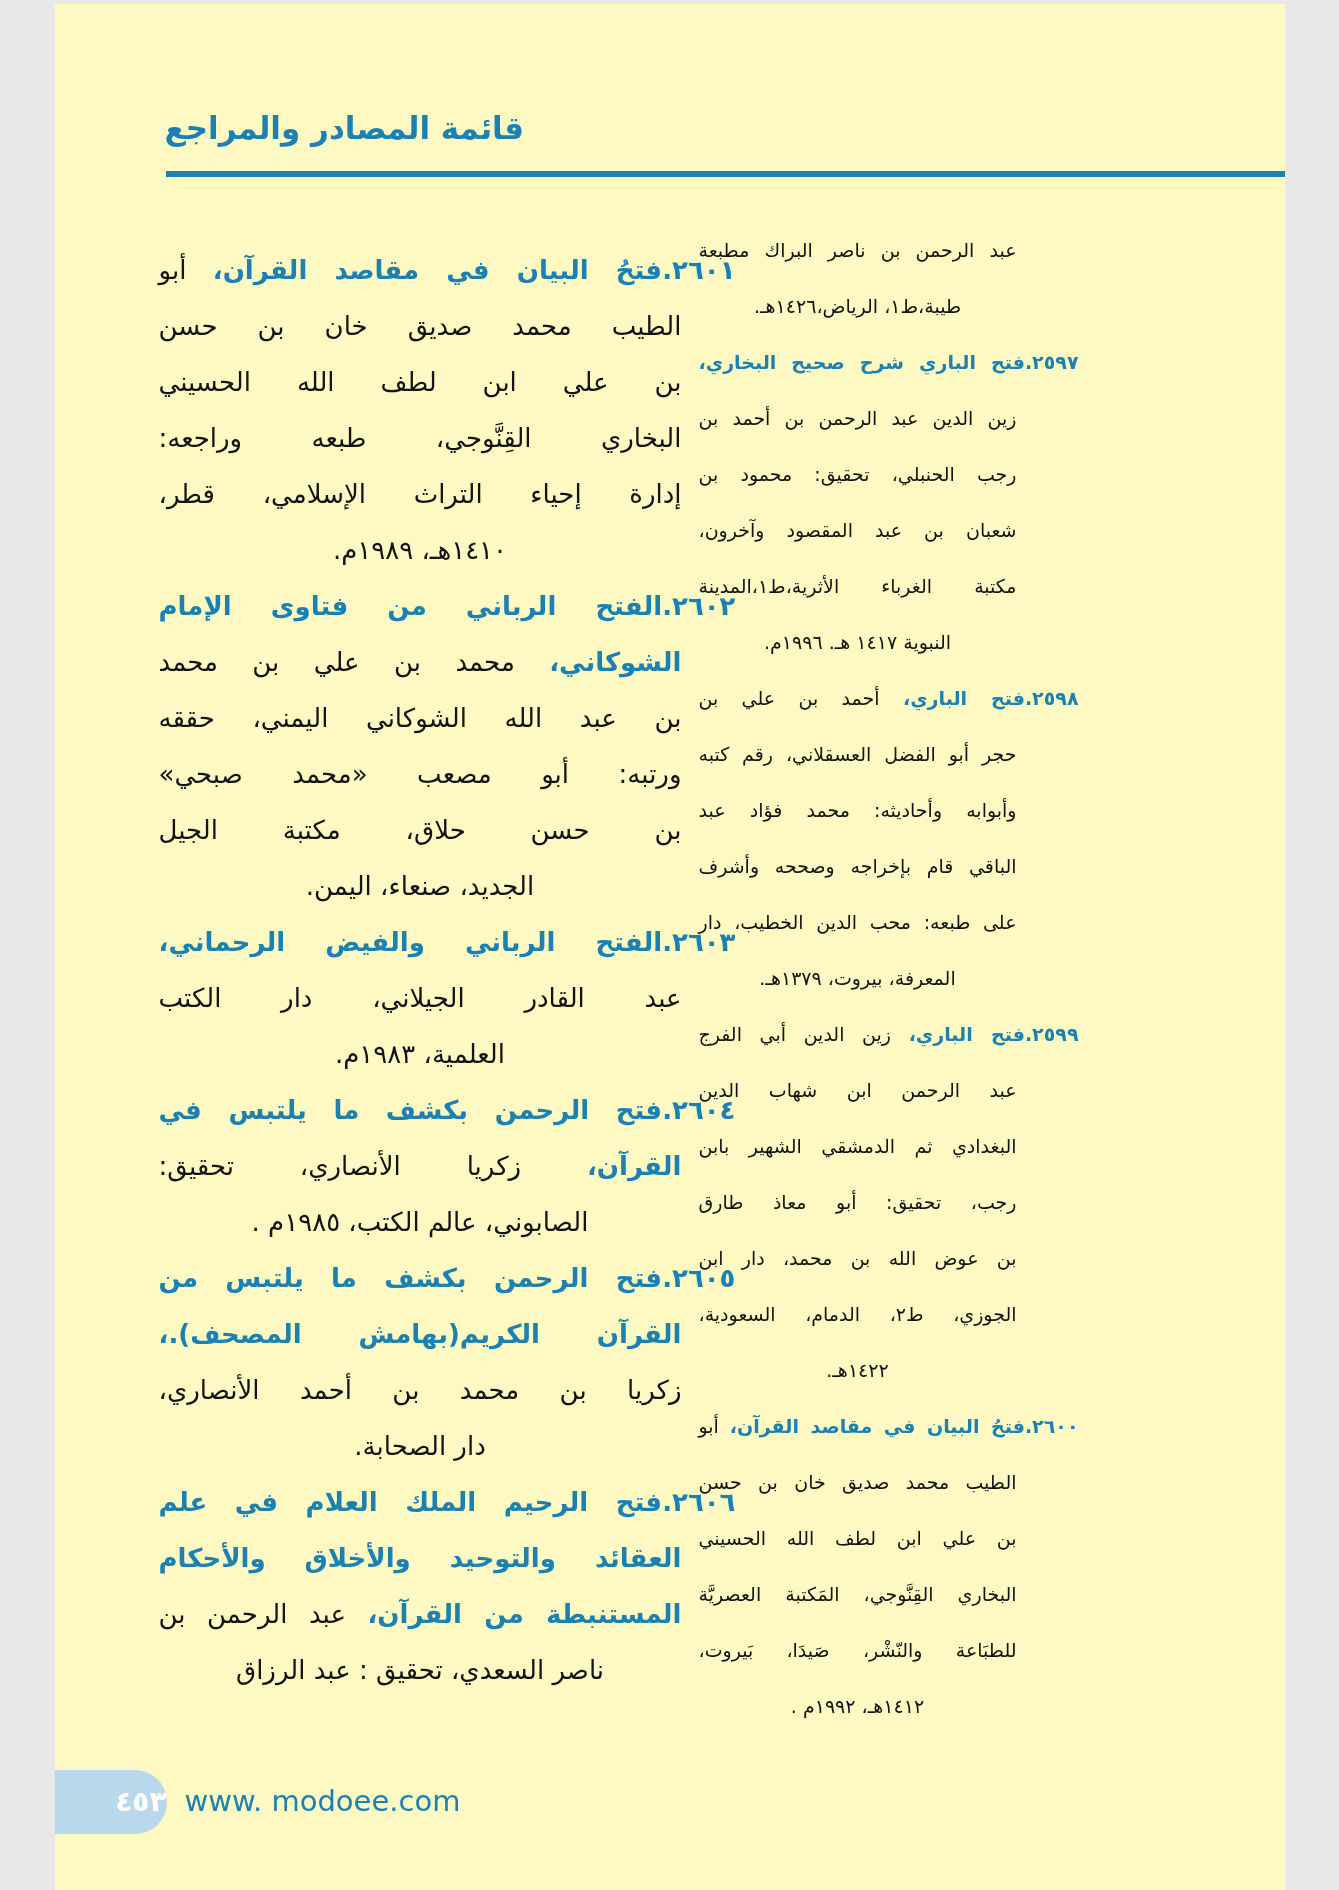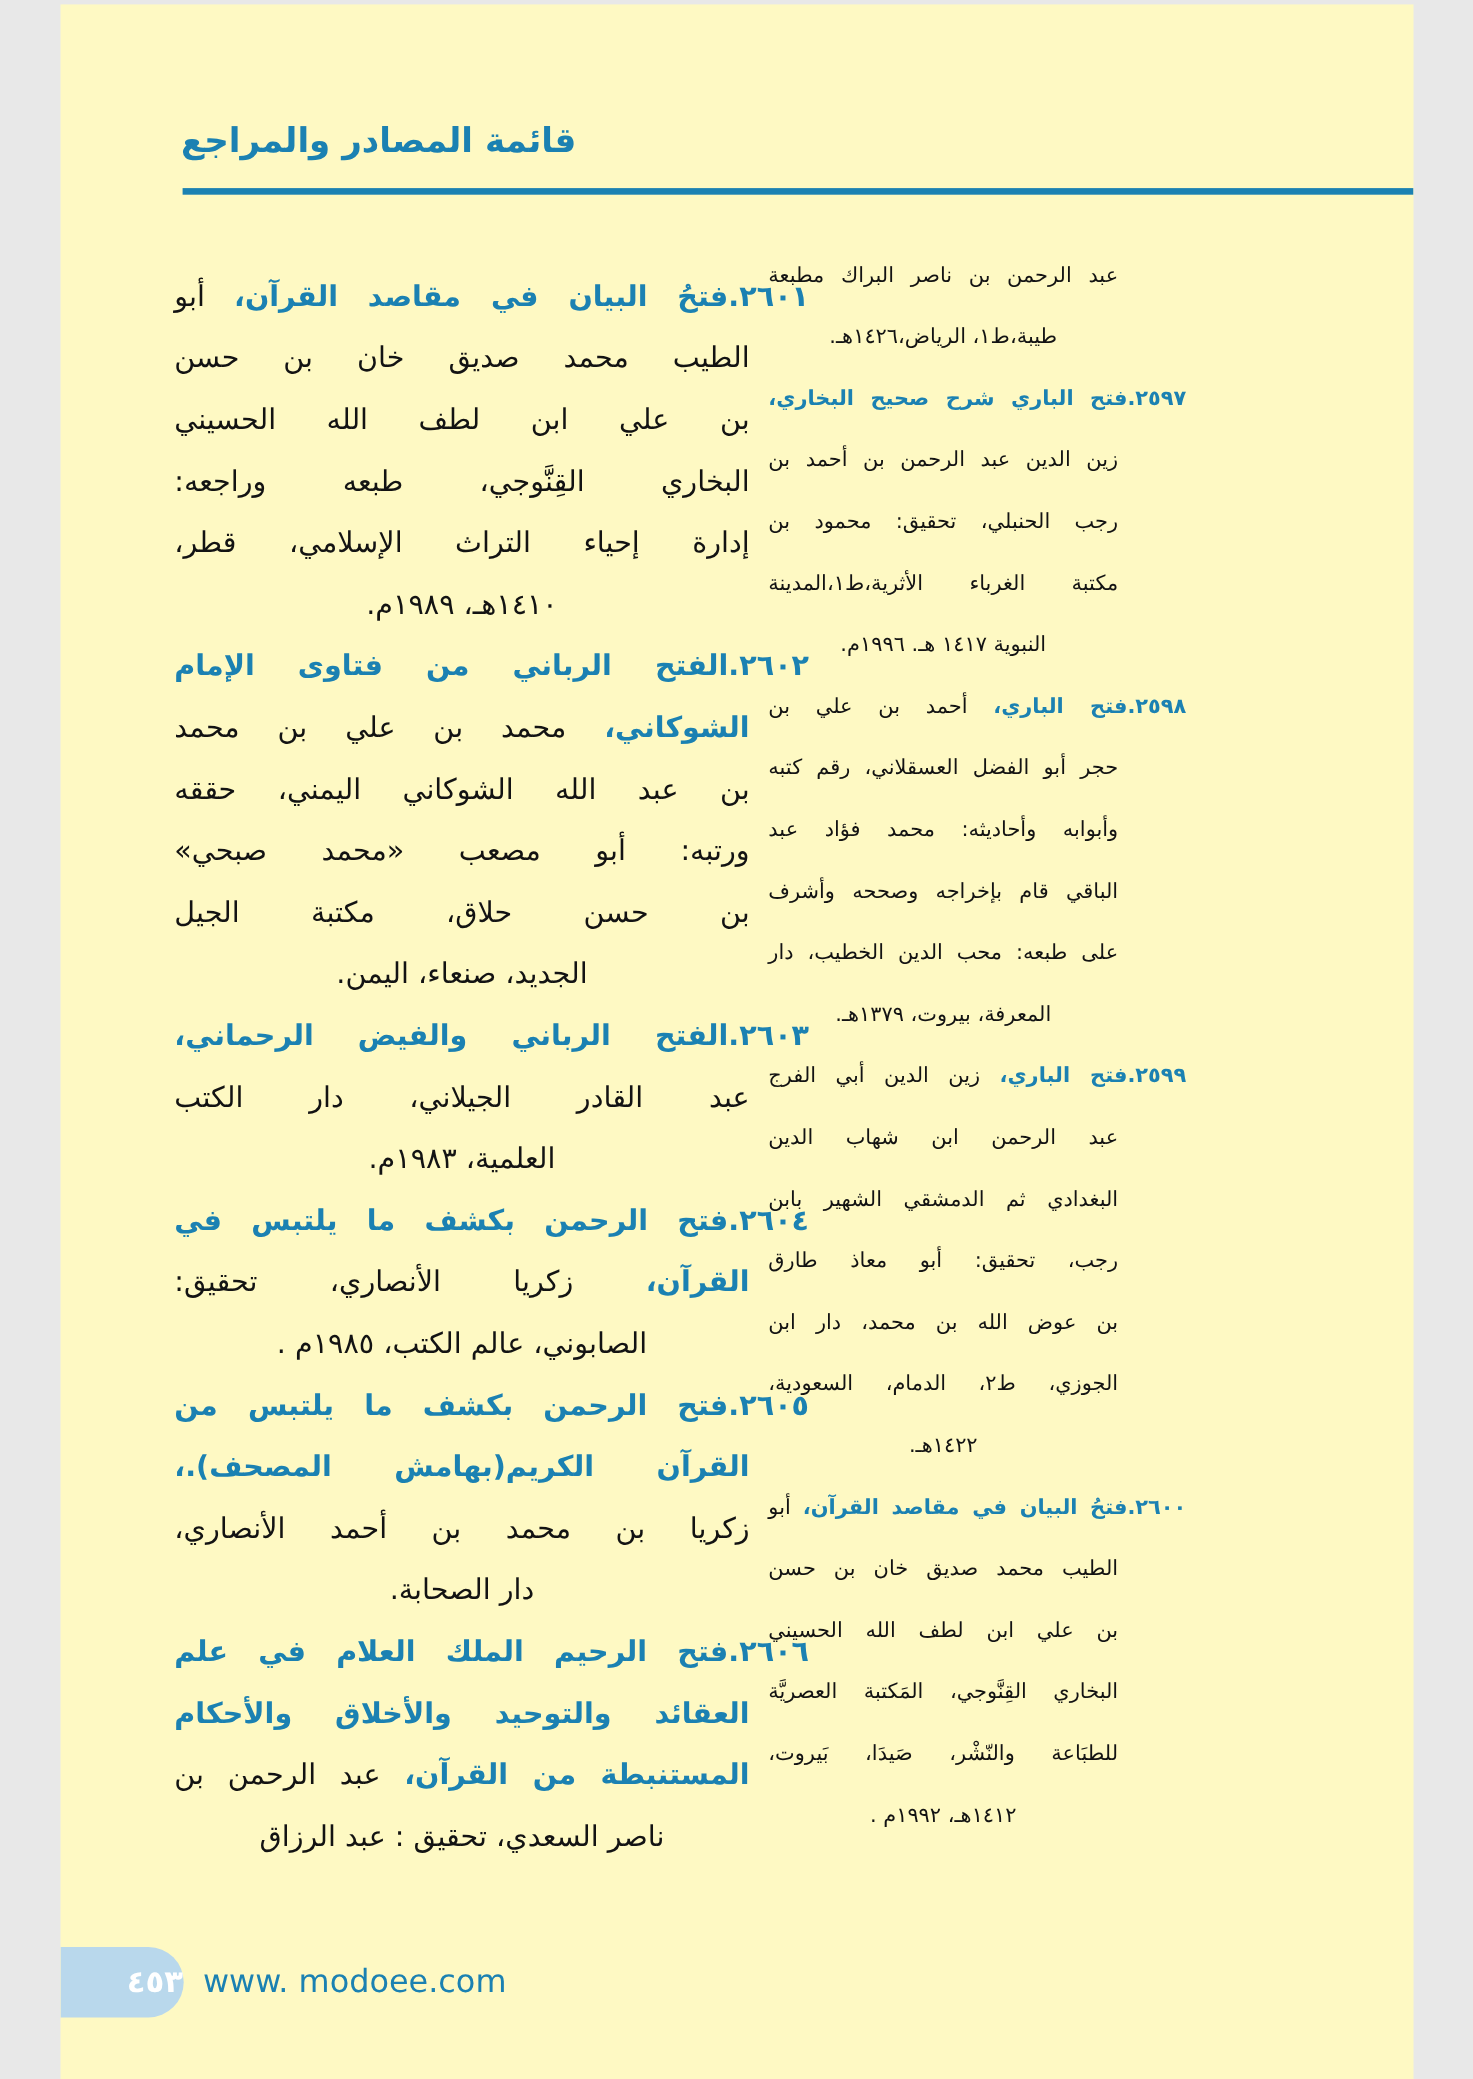--- a/index.html
+++ b/index.html
@@ -75,20 +75,21 @@
 
   <div class="col col-right">
       <div class="entry">
         <div class="line"><span class="seg-body">عبد الرحمن بن ناصر البراك مطبعة</span></div>
         <div class="line last"><span class="seg-body">طيبة،ط١، الرياض،١٤٢٦هـ.</span></div>
       </div>
       <div class="entry">
         <div class="line"><span class="seg-num">٢٥٩٧.</span><span class="seg-title">فتح الباري شرح صحيح البخاري،</span></div>
         <div class="line"><span class="seg-body">زين الدين عبد الرحمن بن أحمد بن</span></div>
         <div class="line"><span class="seg-body">رجب الحنبلي، تحقيق: محمود بن</span></div>
+        <div class="line"><span class="seg-body">شعبان بن عبد المقصود وآخرون،</span></div>
         <div class="line"><span class="seg-body">مكتبة الغرباء الأثرية،ط١،المدينة</span></div>
         <div class="line last"><span class="seg-body">النبوية ١٤١٧ هـ. ١٩٩٦م.</span></div>
       </div>
       <div class="entry">
         <div class="line"><span class="seg-num">٢٥٩٨.</span><span class="seg-title">فتح الباري،</span><span class="seg-body"> أحمد بن علي بن</span></div>
         <div class="line"><span class="seg-body">حجر أبو الفضل العسقلاني، رقم كتبه</span></div>
         <div class="line"><span class="seg-body">وأبوابه وأحاديثه: محمد فؤاد عبد</span></div>
         <div class="line"><span class="seg-body">الباقي قام بإخراجه وصححه وأشرف</span></div>
         <div class="line"><span class="seg-body">على طبعه: محب الدين الخطيب، دار</span></div>
         <div class="line last"><span class="seg-body">المعرفة، بيروت، ١٣٧٩هـ.</span></div>

